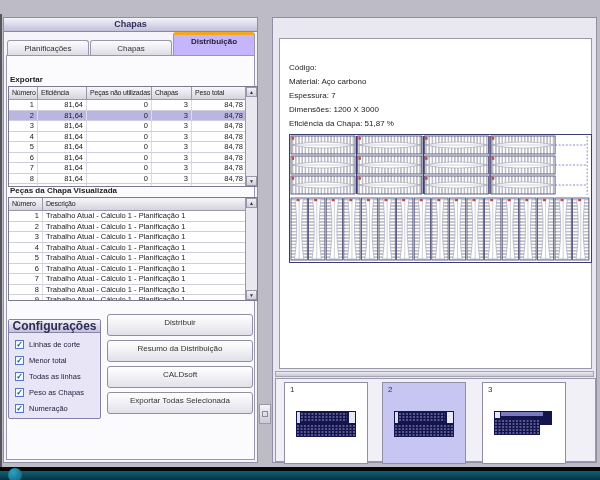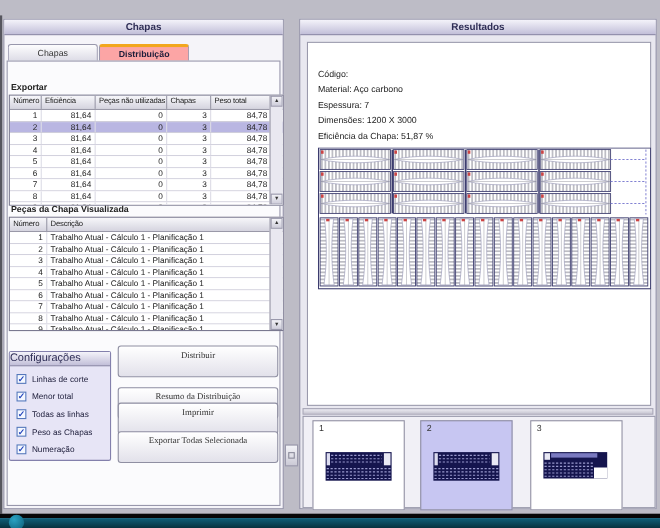--- a/index.html
+++ b/index.html
@@ -16,47 +16,47 @@
   
   .panel{position:absolute;background:#f5f4f9;border:1px solid #8f8ea4;}
   .panel-header{position:absolute;left:0;top:0;right:0;height:14px;
     background:linear-gradient(#f4f3fa,#c2bfd9);border-bottom:1px solid #8a87a6;
     font-size:9px;font-weight:bold;color:#2e2d55;text-align:center;line-height:13px;}
   
   .tabs{position:absolute;left:3px;top:21px;height:17px;display:flex;}
   .tab{width:82px;height:16px;margin-right:1px;font-size:8px;text-align:center;line-height:15px;
     color:#333;background:linear-gradient(#fdfdfe,#dbdae5);border:1px solid #9897ac;
     border-bottom:none;border-radius:3px 3px 0 0;align-self:flex-end;}
-  .tab.active{height:16px;background:#fca5a5;border-top:3px solid #f2a71e;font-weight:bold;line-height:13px;color:#1e1e3a;}
+  .tab.active{height:24px;background:#c4b5fd;border-top:3px solid #f2a71e;font-weight:bold;line-height:13px;color:#1e1e3a;}
   .tab-content{position:absolute;left:2px;top:37px;right:2px;bottom:2px;background:#fbfbfd;border:1px solid #9897ac;}
   .small-label{position:absolute;font-size:8px;font-weight:bold;color:#222;}
   
   .grid{position:absolute;background:#fff;border:1px solid #7a7990;overflow:hidden;}
   .grid .thead{display:flex;height:13px;background:linear-gradient(#f7f7fa,#d5d4df);border-bottom:1px solid #9a99a8;}
   .grid .th{font-size:7px;font-weight:normal;color:#222;padding:0 0 0 3px;line-height:12px;
     border-right:1px solid #9a99a8;overflow:hidden;white-space:nowrap;letter-spacing:-0.2px;}
   .grid .tr{display:flex;height:10.5px;background:#fff;border-bottom:1px solid #cfcedb;}
   .grid .tr.selected{background:#b9b6e2;}
   .grid .td{font-size:7.5px;line-height:10px;padding:0 3px;border-right:1px solid #dddce6;
     overflow:hidden;white-space:nowrap;}
   .grid .td.r{text-align:right;}
   .vscroll{position:absolute;top:0;right:0;width:12px;bottom:0;background:#e9e8f0;border-left:1px solid #9a99a8;}
   .sbtn{position:absolute;left:0;width:11px;height:10px;background:linear-gradient(#f2f2f6,#cfcedb);
     border:1px solid #9a99ac;font-size:5px;line-height:9px;text-align:center;color:#333;}
   
   .groupbox{position:absolute;background:#e7e5f6;border:1px solid #8380ac;border-radius:2px;}
   .groupbox .gb-header{height:13px;background:linear-gradient(#f4f3fa,#c2bfd9);
-    border-bottom:1px solid #8a87a6;font-size:10px;font-weight:normal;color:#2e2d55;text-align:left;line-height:12px;}
+    border-bottom:1px solid #8a87a6;font-size:12px;font-weight:bold;color:#2e2d55;text-align:center;line-height:12px;}
   .opt{display:flex;align-items:center;height:16px;padding-left:6px;font-size:7.5px;color:#1d1d3a;}
   .cb{width:9px;height:9px;border:1px solid #5577bb;background:#f4f8ff;margin-right:5px;
     font-size:8px;line-height:8px;text-align:center;color:#2244bb;font-weight:bold;}
   
-  .pushbtn{position:absolute;left:103px;width:146px;height:29px;border:1px solid #8f8fa2;border-radius:3px;
+  .pushbtn{position:absolute;left:103px;width:146px;height:22px;border:1px solid #8f8fa2;border-radius:3px;
     background:linear-gradient(#ffffff,#e2e1ea);box-shadow:inset 0 1px 0 #fff;
-    font-size:8px;color:#333;text-align:center;line-height:16px;font-family:Liberation Serif, serif;}
+    font-size:8px;color:#333;text-align:center;line-height:16px;}
   
   .infoline{position:absolute;left:9px;font-size:8px;color:#222;white-space:pre;}
   .thumb{position:absolute;top:3px;width:84px;height:82px;background:#fff;border:1px solid #8f8ea2;}
   .thumb.selected{background:#c7c6f2;}
   .thumb .num{position:absolute;left:5px;top:2px;font-size:8px;color:#333;}
   .thumb .mini{position:absolute;left:10px;top:26px;}
   .hsplit{position:absolute;height:6px;background:linear-gradient(#ecebf2,#c7c6d2);border:1px solid #a5a4b4;}
   .vsplit-handle{position:absolute;left:259px;top:404px;width:12px;height:20px;
     background:linear-gradient(#f4f4f8,#cbcad6);border:1px solid #9a99ac;}
   .vsplit-handle i{position:absolute;left:2px;top:6px;width:6px;height:6px;border:1px solid #8a8a9a;display:block;}
@@ -72,20 +72,21 @@
 <div class="screen">
 
   <div class="frame-left"></div>
 
   <div class="panel" style="left:3px;top:17px;width:255px;height:446px;">
     <div class="panel-header">
       <span>Chapas</span>
     </div>
 
     <div class="tabs" id="tabs">
+        <div class="tab">Planificações</div>
         <div class="tab">Chapas</div>
         <div class="tab active">Distribuição</div>
       </div>
     <div class="tab-content"></div>
 
     <div class="small-label" style="left:6px;top:57px;">Exportar</div>
 
     <div class="grid" id="resultado-table" style="left:4px;top:68px;width:250px;height:101px;">
         <div class="thead">
           <div class="th" style="width: 29px;">Número</div>
@@ -235,34 +236,31 @@
           </div>
           <div class="opt">
             <span class="cb">✓</span>
             <span>Numeração</span>
           </div>
         </div>
     </div>
 
     <div id="action-buttons">
         <div class="pushbtn" style="top: 296px;">Distribuir</div>
-        <div class="pushbtn" style="top: 334px;">Resumo da Distribuição</div>
-        <div class="pushbtn" style="top: 348px;">Imprimir</div>
+        <div class="pushbtn" style="top: 322px;">Resumo da Distribuição</div>
+        <div class="pushbtn" style="top: 348px;">CALDsoft</div>
         <div class="pushbtn" style="top: 374px;">Exportar Todas Selecionada</div>
       </div>
   </div>
 
   <div class="vsplit-handle">
       <i></i>
     </div>
 
   <div class="panel" style="left:272px;top:17px;width:325px;height:446px;background:#e9e8f0;">
-    <div class="panel-header">
-      <span>Resultados</span>
-    </div>
 
     <div style="position:absolute;left:6px;top:20px;width:313px;height:331px;background:#fff;border:1px solid #9a99ac;">
       <div id="info-lines">
           <div class="infoline" style="top: 24px;">Código:</div>
           <div class="infoline" style="top: 38px;">Material: Aço carbono</div>
           <div class="infoline" style="top: 52px;">Espessura: 7</div>
           <div class="infoline" style="top: 66px;">Dimensões: 1200 X 3000</div>
           <div class="infoline" style="top: 80px;">Eficiência da Chapa: 51,87 %</div>
         </div>
       <div id="draw" style="position:absolute;left:9px;top:95px;width:303px;height:130px;"><svg xmlns="http://www.w3.org/2000/svg" width="303" height="130" viewBox="0 0 303 130">

